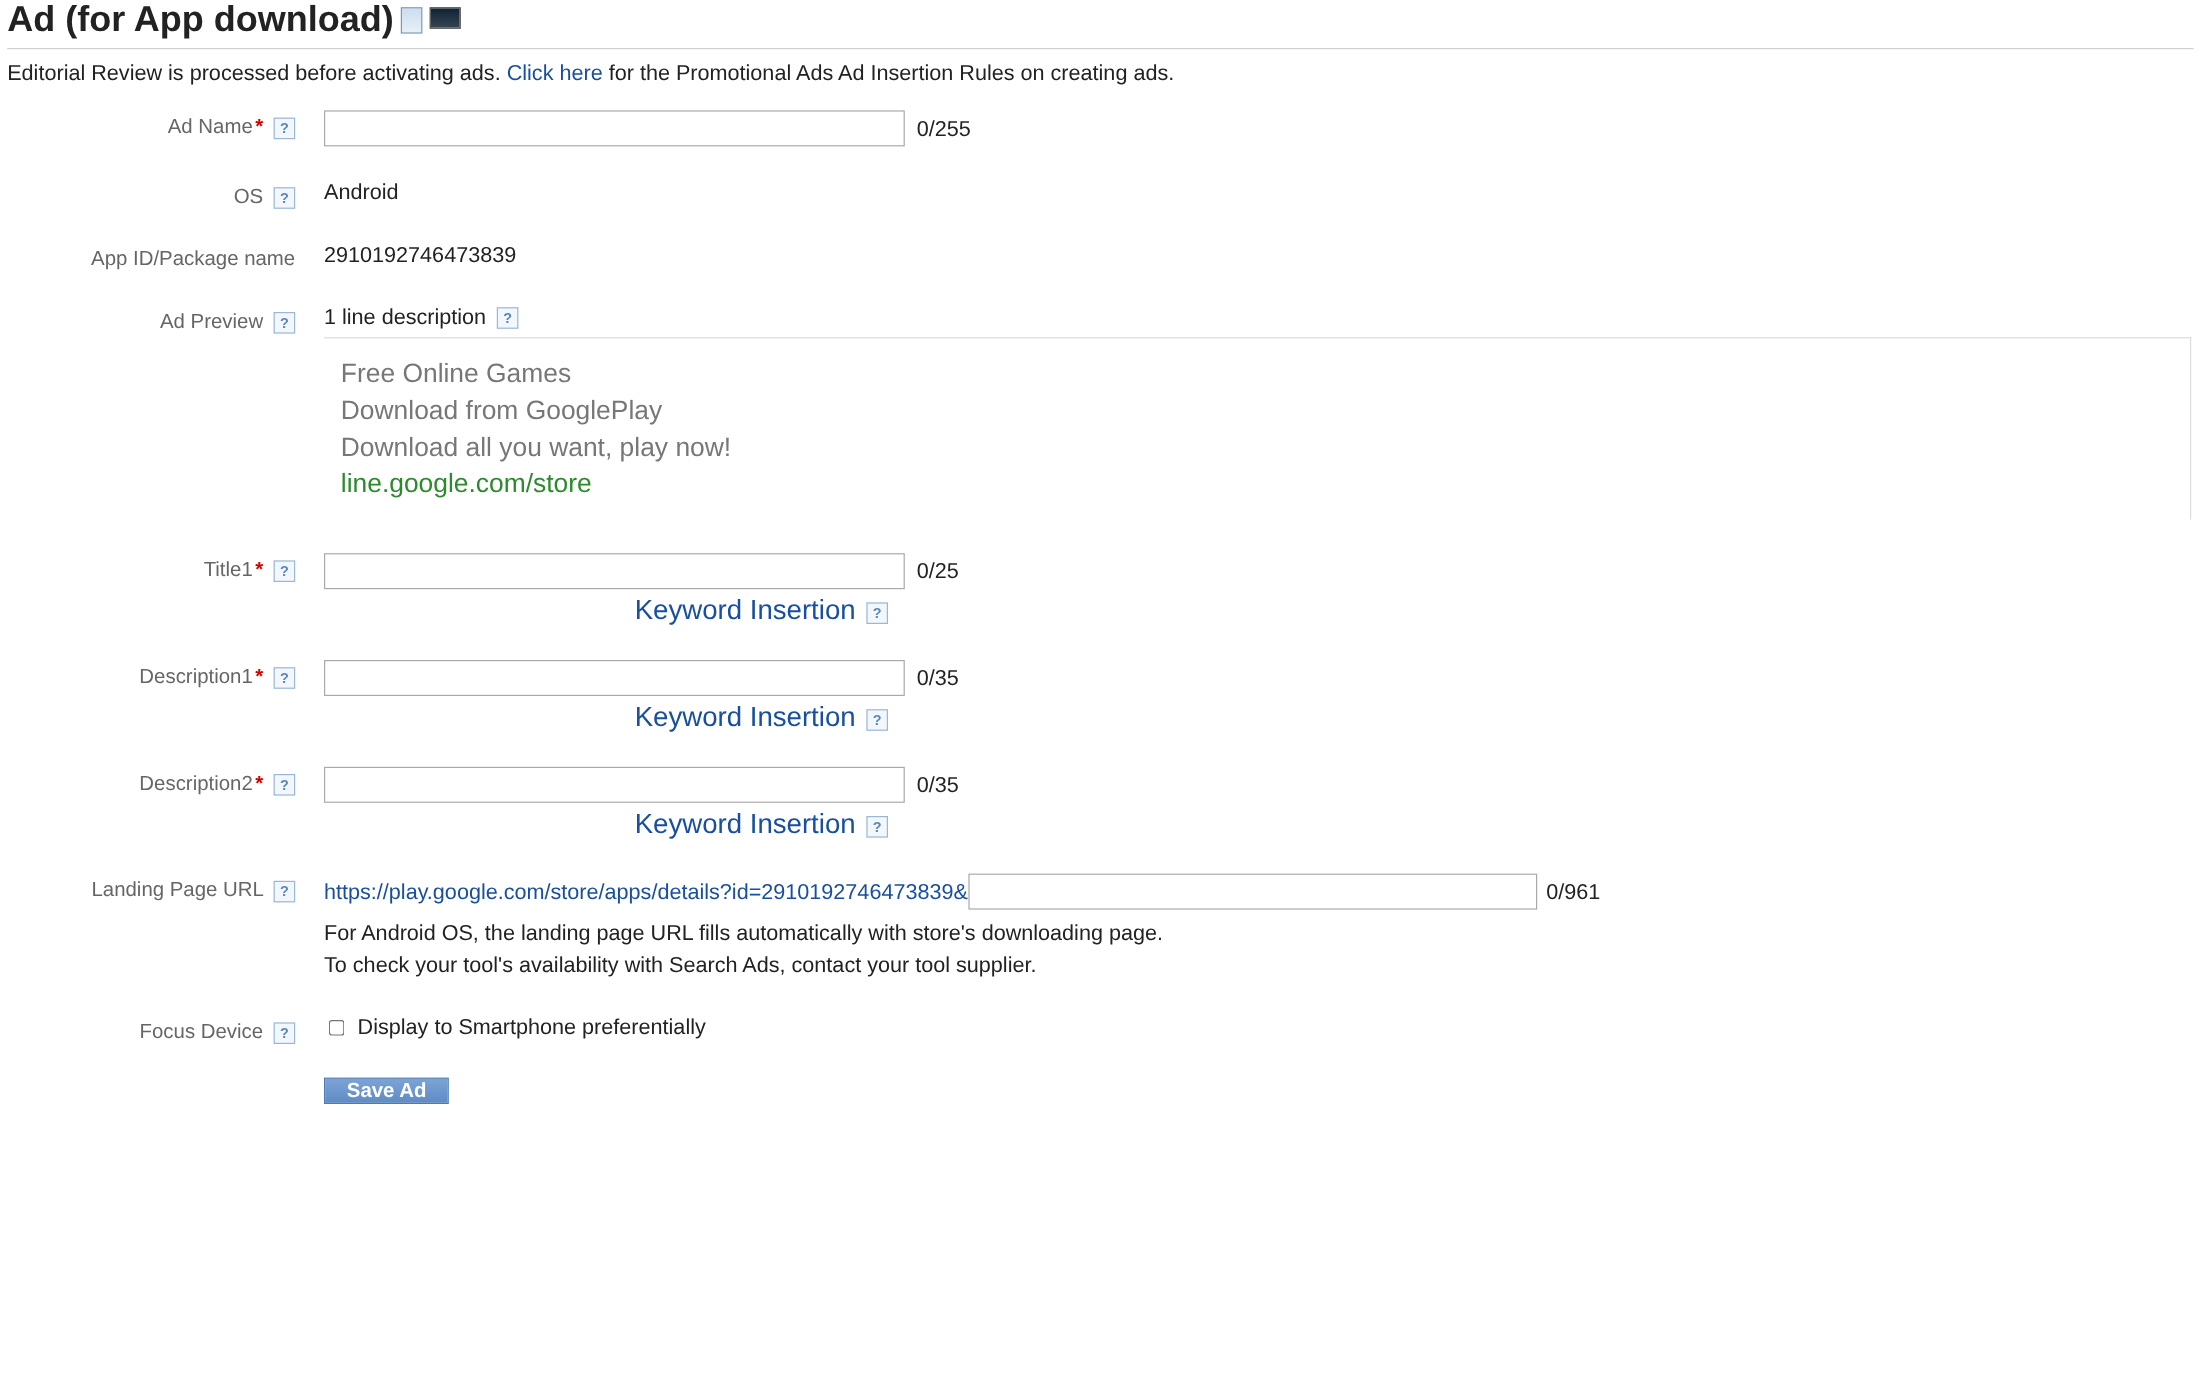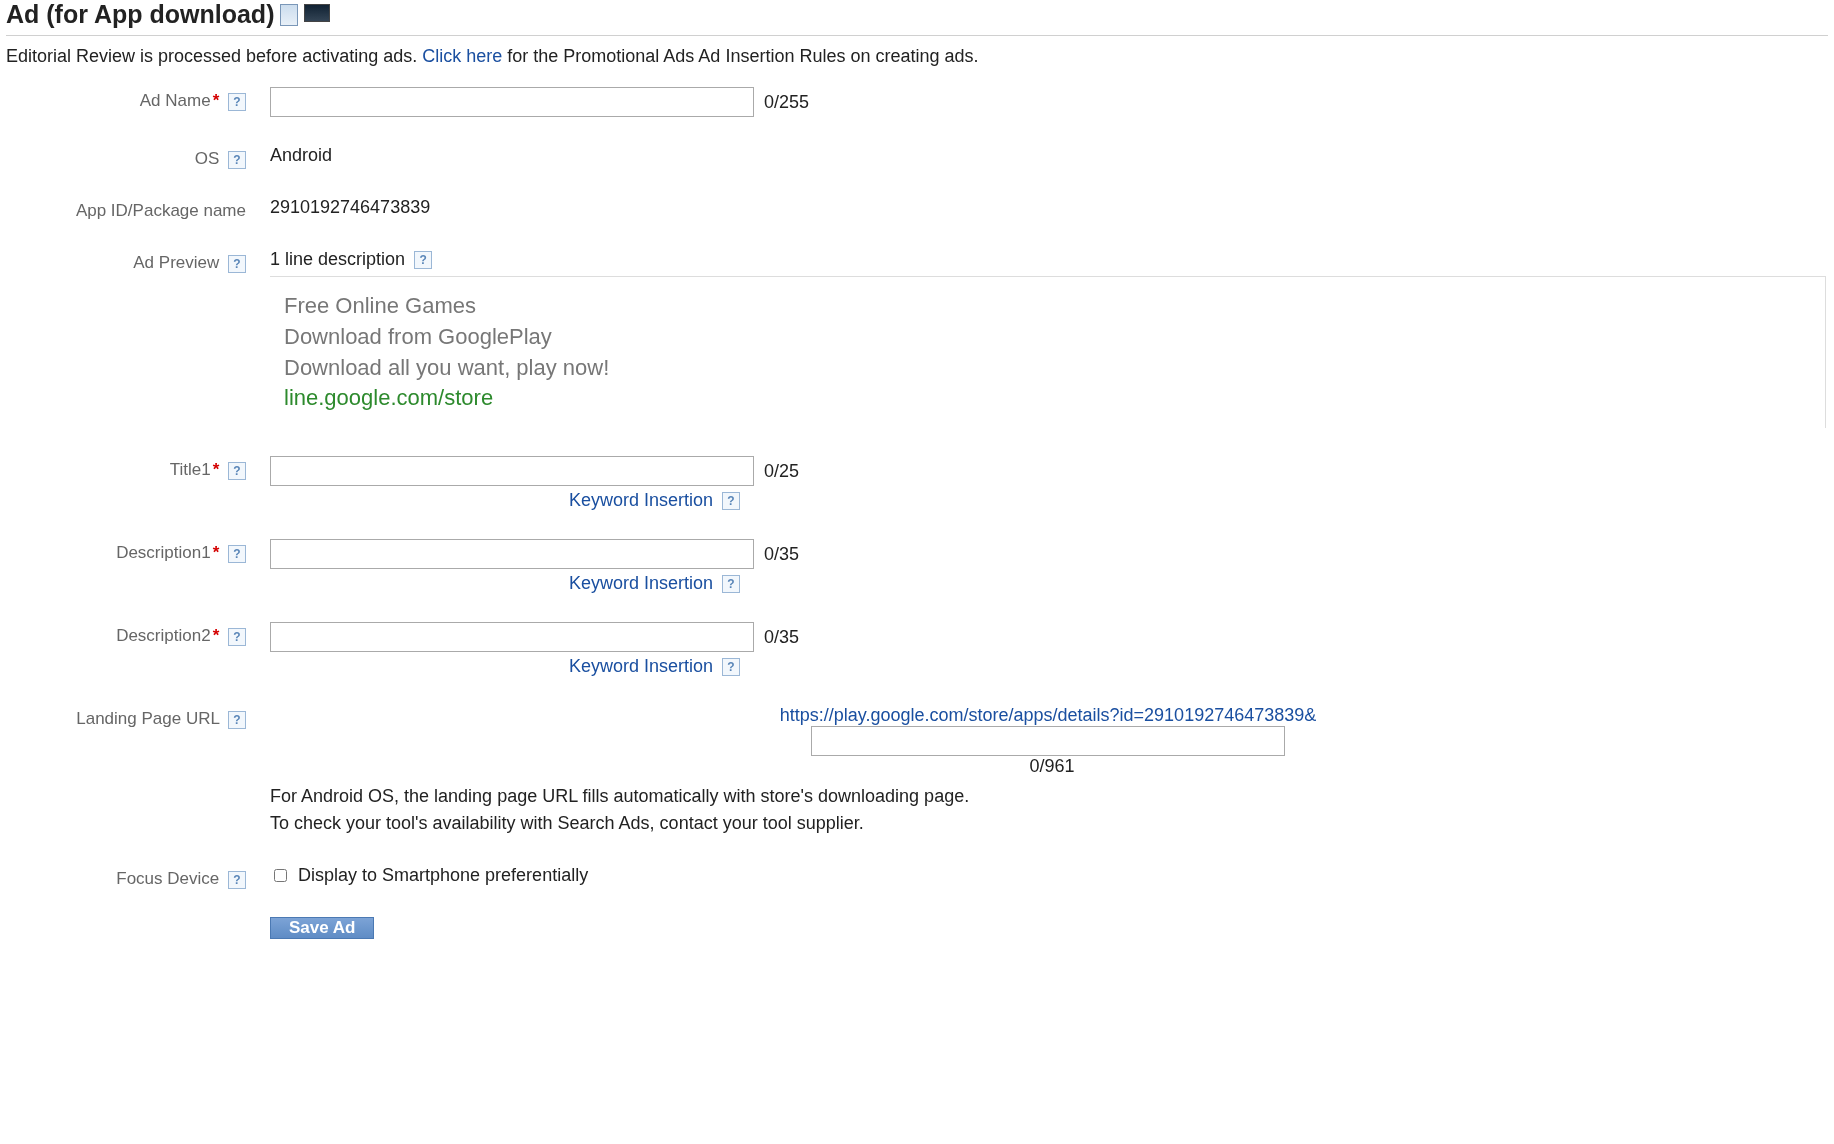--- a/index.html
+++ b/index.html
@@ -8,21 +8,21 @@
     font-family: Verdana, Arial, sans-serif;
     font-size: 17px;
     color: #333;
     background: #fff;
   }
   .page {
     padding: 0 6px 40px 6px;
   }
   h2.section-title {
     margin: 0 0 4px 0;
-    font-size: 25px;
+    font-size: 30px;
     font-weight: bold;
     color: #222;
     display: flex;
     align-items: center;
   }
   .title-icons {
     display: inline-flex;
     gap: 6px;
     margin-left: 6px;
     vertical-align: middle;
@@ -134,34 +134,33 @@
   .preview-box .url {
     color: #2d8a2d;
   }
   .kw-link-row {
     width: 470px;
     text-align: right;
     margin-top: 4px;
   }
   .kw-link {
     color: #1a4fa0;
-    font-size: 18px;
+    font-size: 23px;
     text-decoration: none;
     cursor: pointer;
   }
   .landing-prefix {
     color: #1a4fa0;
     font-size: 18px;
   }
   .landing-row {
     display: flex;
     align-items: center;
     flex-wrap: nowrap;
     gap: 0;
-    flex-direction: column;
   }
   .landing-row input {
     flex: 0 0 auto;
     width: 460px;
   }
   .landing-notes {
     margin-top: 6px;
     color: #222;
     font-size: 18px;
     line-height: 1.5;

